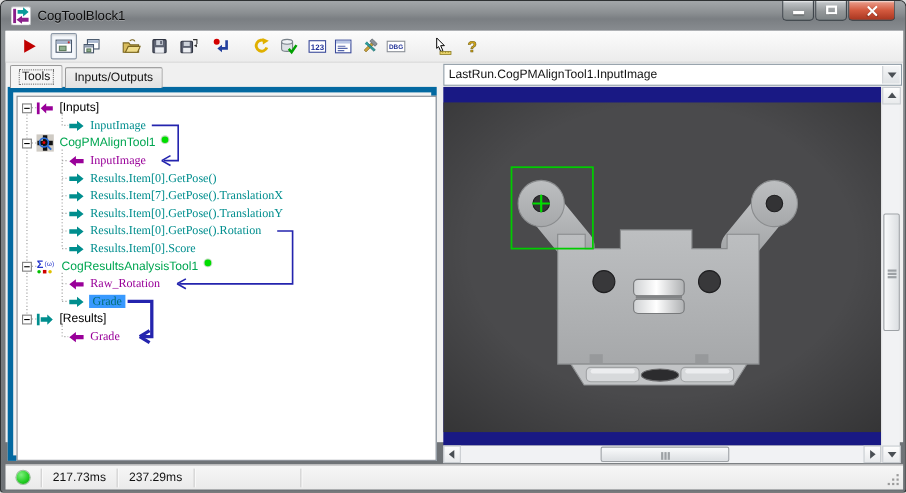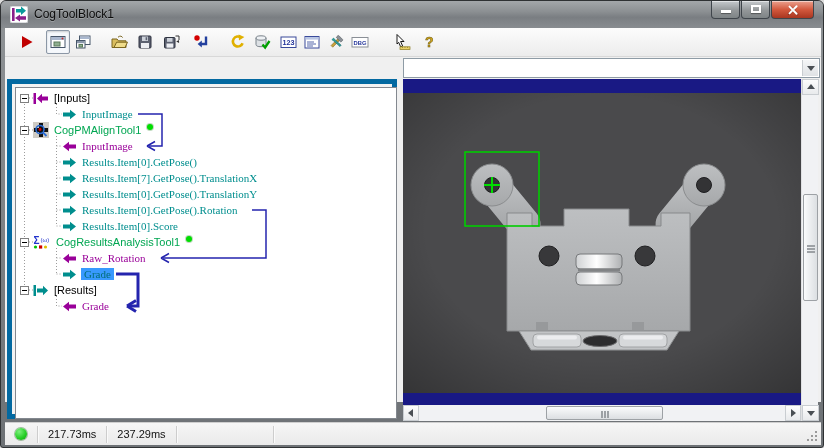--- a/index.html
+++ b/index.html
@@ -241,20 +241,24 @@
           <path d="M8.5,12.8 v1.2 M11,12.8 v1.2 M13.5,12.8 v1.2" stroke="#8a7a20" stroke-width="0.7"></path>
         </svg>
       </div>
       <div class="tbtn" style="margin-left:3px">
         <svg width="14" height="16">
           <text x="3" y="13" font-size="14" font-weight="bold" fill="#d2a51a" stroke="#6b5a10" stroke-width="0.5">?</text>
         </svg>
       </div>
     </div>
 
+    <div class="tabstrip">
+      <div class="tab active"><span class="focus-rect">Tools</span></div>
+      <div class="tab"><span>Inputs/Outputs</span></div>
+    </div>
 
     <div class="tabpage">
       <div class="tree">
 
         <svg class="connectors" width="380" height="330">
 
           <g stroke="#9c9c9c" stroke-dasharray="1,2" fill="none">
             <path d="M8.5,10 V202"></path>
             <path d="M13,10 H18 M13,42 H18 M13,154 H18 M13,202 H18"></path>
             <path d="M40.5,16 V26 H46"></path>
@@ -417,20 +421,21 @@
                   <path d="M14,3.5 h-7 V0.8 L1,5.5 7,10.2 V7.5 h7 z" fill="#990099"></path>
                 </svg>
             </span>
             <span class="tlabel t-purple">Grade</span>
           </div>
         </div>
       </div>
     </div>
 
     <div class="combo">
+      <span>LastRun.CogPMAlignTool1.InputImage</span>
       <div class="combo-arrow">
           <span class="tri-down"></span>
         </div>
     </div>
 
     <div class="imgarea">
       <svg class="part" width="398" height="300" viewBox="0 0 398 300">
         <defs>
           <linearGradient id="metal" x1="0" y1="0" x2="0" y2="1">
             <stop offset="0" stop-color="#bdbfc1"></stop>

